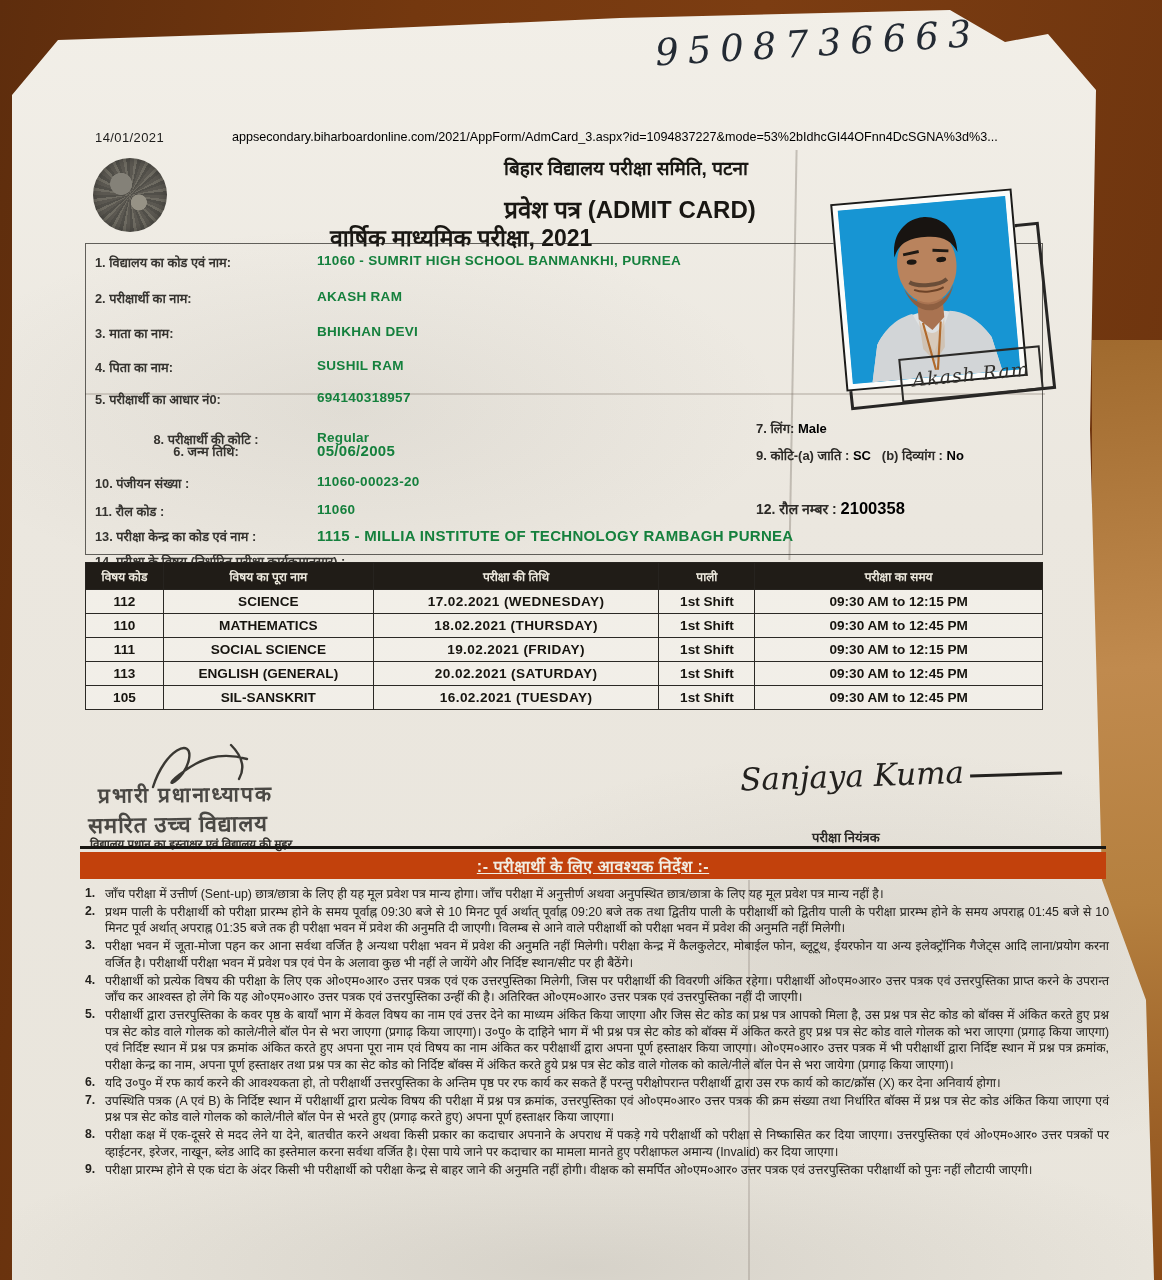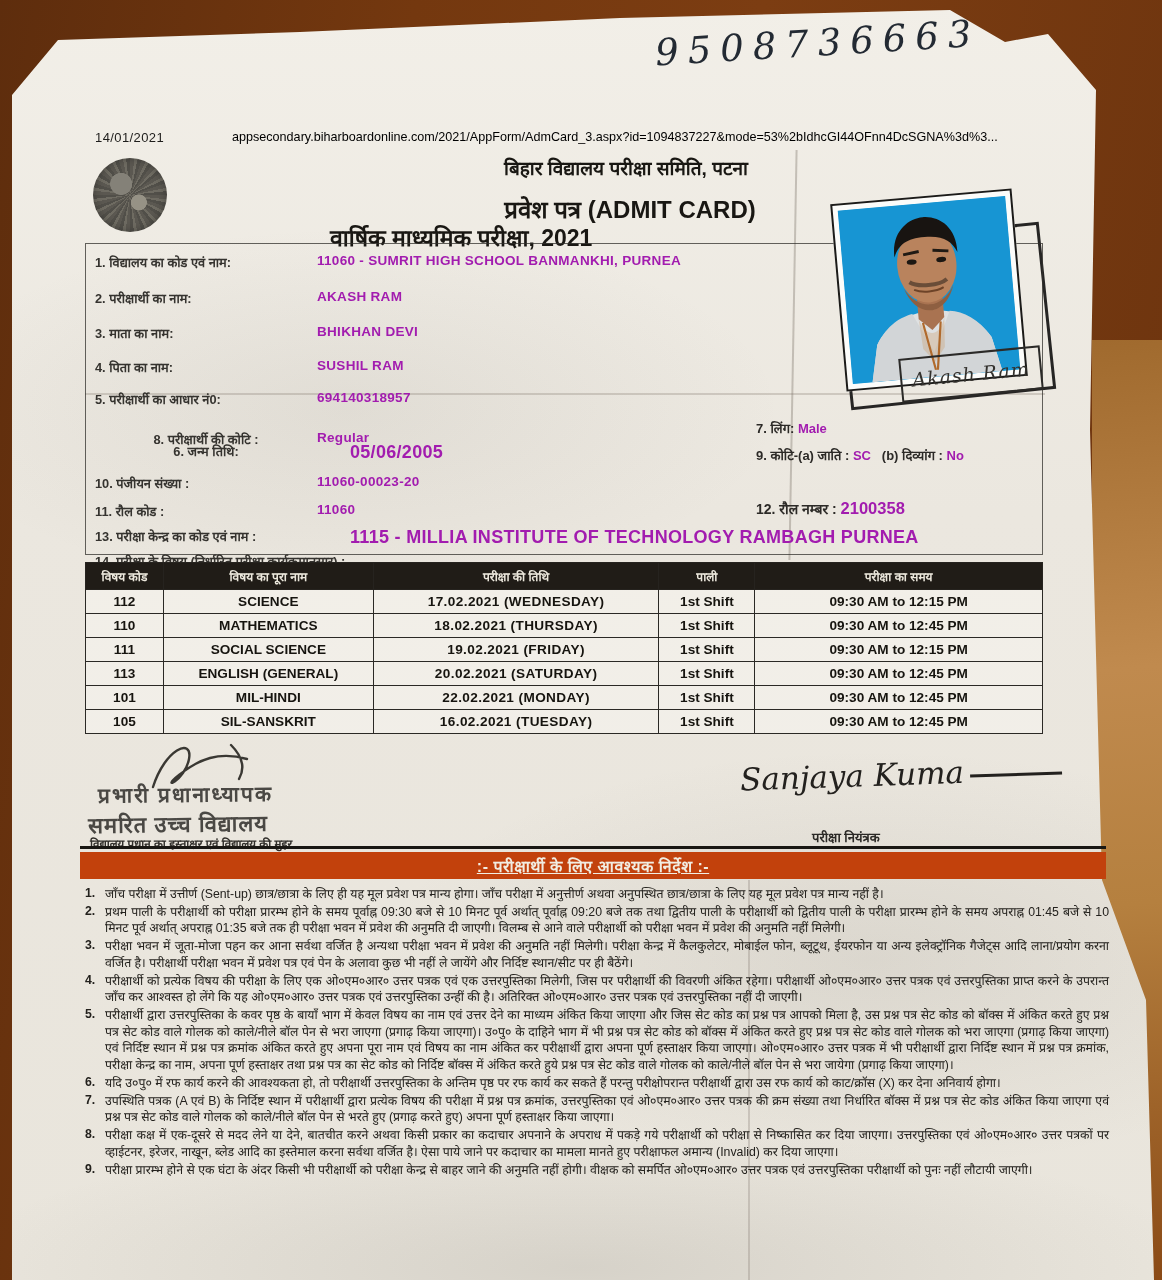--- a/index.html
+++ b/index.html
@@ -57,24 +57,24 @@
     background:
       radial-gradient(circle at 38% 35%, #76736a 0 16%, transparent 17%),
       radial-gradient(circle at 62% 60%, #8a8679 0 12%, transparent 13%),
       repeating-conic-gradient(#47443d 0 7deg, #5d5a50 7deg 12deg, #3c3a34 12deg 18deg);
     box-shadow:inset 0 0 8px rgba(0,0,0,.45); opacity:.88; }
 
   .formbox { left:85px; top:243px; width:958px; height:312px;
     border:1.6px solid rgba(50,48,44,.75); }
   .frow { position:absolute; left:95px; display:flex; }
   .flabel { width:222px; font-size:12.8px; font-weight:bold; color:#35332f; }
-  .fvalue { font-size:13.5px; font-weight:bold; color:#a21caf; letter-spacing:.3px; }
-  .fvalue.big { font-size:18px;margin-left:33px; }
+  .fvalue { font-size:13.5px; font-weight:bold; color:#15803d; letter-spacing:.3px; }
+  .fvalue.big { font-size:15px; }
   .fright { position:absolute; font-size:13px; font-weight:bold; color:#2a2824; }
-  .fright .rv { color:#a21caf; }
+  .fright .rv { color:#000000; }
 
   
   .photo-printed-box { left:842px; top:232px; width:206px; height:168px;
     border:3px solid #262524; transform:rotate(-6deg); z-index:3; }
   .photo { left:838px; top:196px; width:182px; height:188px;
     transform:rotate(-5deg); background:#fcfcfa; border:2px solid #1c1b19;
     padding:5px; z-index:4; }
   .photo-inner { width:100%; height:100%; background:#1795d3; overflow:hidden; position:relative; }
   .sigbox { left:900px; top:352px; width:142px; height:44px;
     border:2.5px solid #2b2a28; transform:rotate(-5.5deg); z-index:5;
@@ -260,27 +260,20 @@
     <td>09:30 AM to 12:15 PM</td>
   </tr>
   <tr>
     <td>113</td>
     <td>ENGLISH (GENERAL)</td>
     <td class="dt">20.02.2021 (SATURDAY)</td>
     <td>1st Shift</td>
     <td>09:30 AM to 12:45 PM</td>
   </tr>
   <tr>
-    <td>101</td>
-    <td>MIL-HINDI</td>
-    <td class="dt">22.02.2021 (MONDAY)</td>
-    <td>1st Shift</td>
-    <td>09:30 AM to 12:45 PM</td>
-  </tr>
-  <tr>
     <td>105</td>
     <td>SIL-SANSKRIT</td>
     <td class="dt">16.02.2021 (TUESDAY)</td>
     <td>1st Shift</td>
     <td>09:30 AM to 12:45 PM</td>
   </tr>
 </tbody>
   </table>
 
 <svg class="abs scribble" width="150" height="60" viewBox="0 0 150 60">

